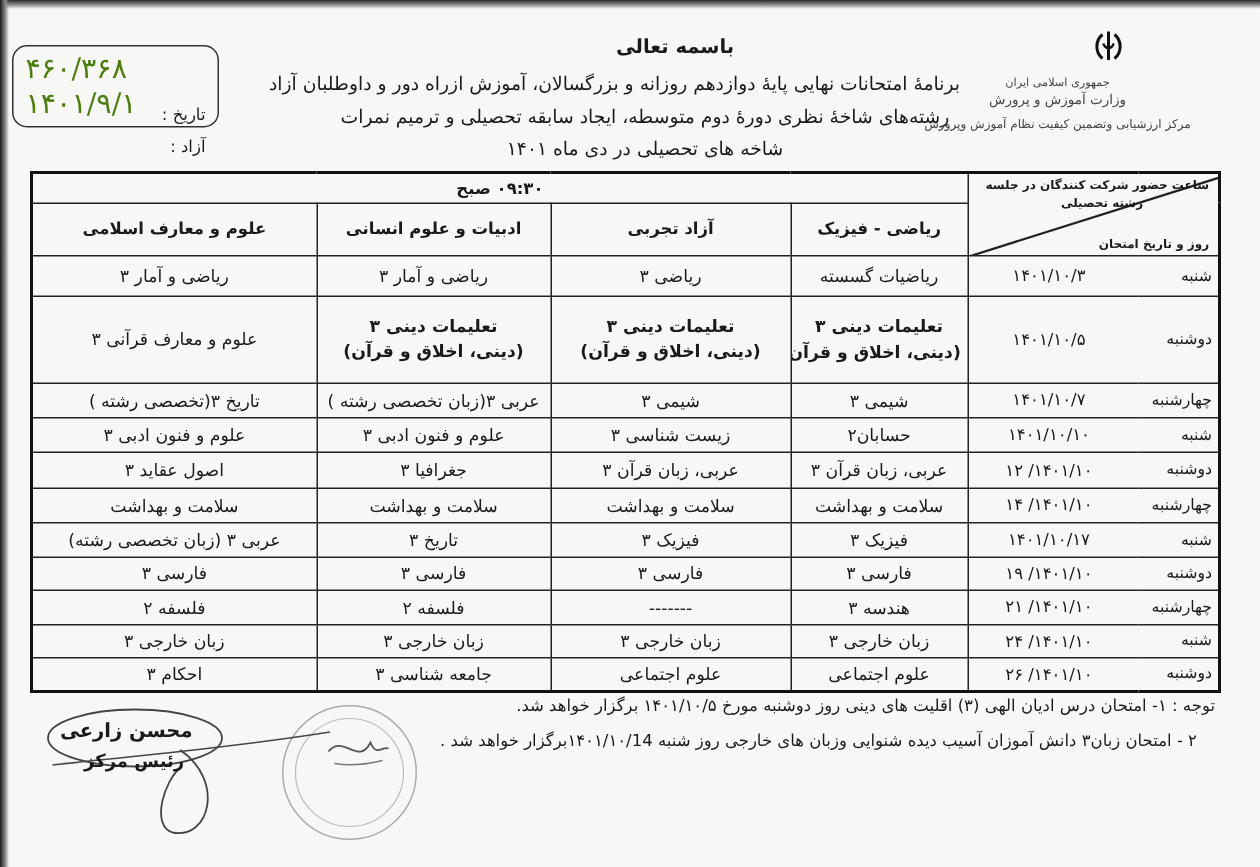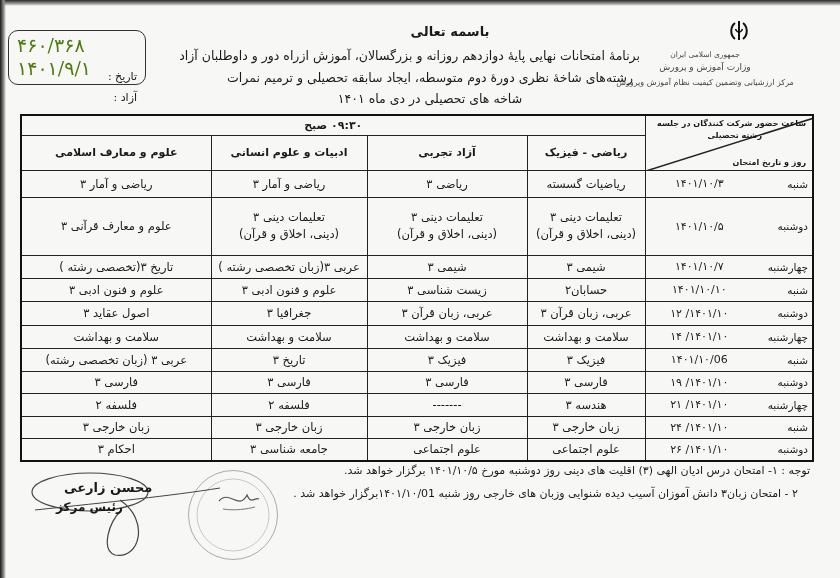--- a/index.html
+++ b/index.html
@@ -30,21 +30,21 @@
     font-weight:normal; overflow:hidden; white-space:nowrap;
   }
   table.sched th { font-weight:bold; font-size:11px; }
   .day { text-align:right !important; font-size:10.5px !important; border-left:none !important; }
   .date { text-align:right; font-weight:bold; font-size:11px !important; border-right:none !important; padding-right:10px !important; }
   .corner { position:relative; padding:0 !important; }
   .corner svg { position:absolute; left:0; top:0; }
   .corner .c1 { position:absolute; right:6px; top:3px; font-size:8px; font-weight:bold; white-space:nowrap; }
   .corner .c2 { position:absolute; right:50px; top:15px; font-size:8px; font-weight:bold; }
   .corner .c3 { position:absolute; right:6px; top:30px; font-size:8px; font-weight:bold;margin-top:12px; }
-  .two-line div { line-height:17px; }
+  .two-line div { line-height:17px;font-weight:bold; }
   .notes { position:absolute; right:30px; direction:rtl; font-size:11px; font-weight:normal; white-space:nowrap; }
   .sign { position:absolute; direction:rtl; font-weight:bold; font-size:13px; }
   .stamp { position:absolute; left:188px; top:470px; width:88px; height:88px; border:1px solid #aaa; border-radius:50%; }
   .sig-loop { position:absolute; left:30px; top:470px; }
 </style>
 </head>
 <body>
 
 <div class="scan-edge-top"></div>
 <div class="scan-edge-left"></div>
@@ -152,21 +152,21 @@
       <tr style="height: 23px;">
         <td class="day">چهارشنبه</td>
         <td class="date">۱۴۰۱/۱۰/ ۱۴</td>
         <td>سلامت و بهداشت</td>
         <td>سلامت و بهداشت</td>
         <td>سلامت و بهداشت</td>
         <td>سلامت و بهداشت</td>
       </tr>
       <tr style="height: 23px;">
         <td class="day">شنبه</td>
-        <td class="date">۱۴۰۱/۱۰/06</td>
+        <td class="date">۱۴۰۱/۱۰/۱۷</td>
         <td>فیزیک ۳</td>
         <td>فیزیک ۳</td>
         <td>تاریخ ۳</td>
         <td>عربی ۳ (زبان تخصصی رشته)</td>
       </tr>
       <tr style="height: 22px;">
         <td class="day">دوشنبه</td>
         <td class="date">۱۴۰۱/۱۰/ ۱۹</td>
         <td>فارسی ۳</td>
         <td>فارسی ۳</td>
@@ -194,28 +194,28 @@
         <td class="date">۱۴۰۱/۱۰/ ۲۶</td>
         <td>علوم اجتماعی</td>
         <td>علوم اجتماعی</td>
         <td>جامعه شناسی ۳</td>
         <td>احکام ۳</td>
       </tr>
     </tbody>
 </table>
 
 <div class="notes" style="top:464px">توجه : ۱- امتحان درس ادیان الهی (۳)  اقلیت های دینی روز دوشنبه مورخ  ۱۴۰۱/۱۰/۵ برگزار خواهد شد.</div>
-<div class="notes" style="top:487px;right:42px">۲ - امتحان زبان۳ دانش آموزان آسیب دیده شنوایی وزبان های خارجی روز شنبه ۱۴۰۱/۱۰/01برگزار خواهد شد .</div>
+<div class="notes" style="top:487px;right:42px">۲ - امتحان زبان۳ دانش آموزان آسیب دیده شنوایی وزبان های خارجی روز شنبه ۱۴۰۱/۱۰/14برگزار خواهد شد .</div>
 
 <div class="stamp">
   <svg width="88" height="88">
     <path d="M30 30 C40 18 50 40 58 24 C62 34 66 26 70 28" stroke="#555" stroke-width="1.2" fill="none"></path>
     <path d="M34 38 C46 40 58 38 66 36" stroke="#777" stroke-width="1" fill="none"></path>
     <circle cx="44" cy="44" r="36" stroke="#bbb" stroke-width="0.8" fill="none"></circle>
   </svg>
 </div>
 <svg class="sig-loop" width="200" height="100">
   <ellipse cx="60" cy="22" rx="58" ry="19" stroke="#444" stroke-width="1.2" fill="none"></ellipse>
   <path d="M5 40 C80 32 140 26 190 18" stroke="#444" stroke-width="1" fill="none"></path>
   <path d="M90 30 C120 50 110 90 85 85 C70 80 80 50 90 42" stroke="#444" stroke-width="1.2" fill="none"></path>
 </svg>
-<div class="sign" style="left:64px;top:480px">محسن زارعی</div>
+<div class="sign" style="left:40px;top:480px">محسن زارعی</div>
 <div class="sign" style="left:56px;top:500px;font-size:12px">رئیس مرکز</div>
 
 </body></html>

